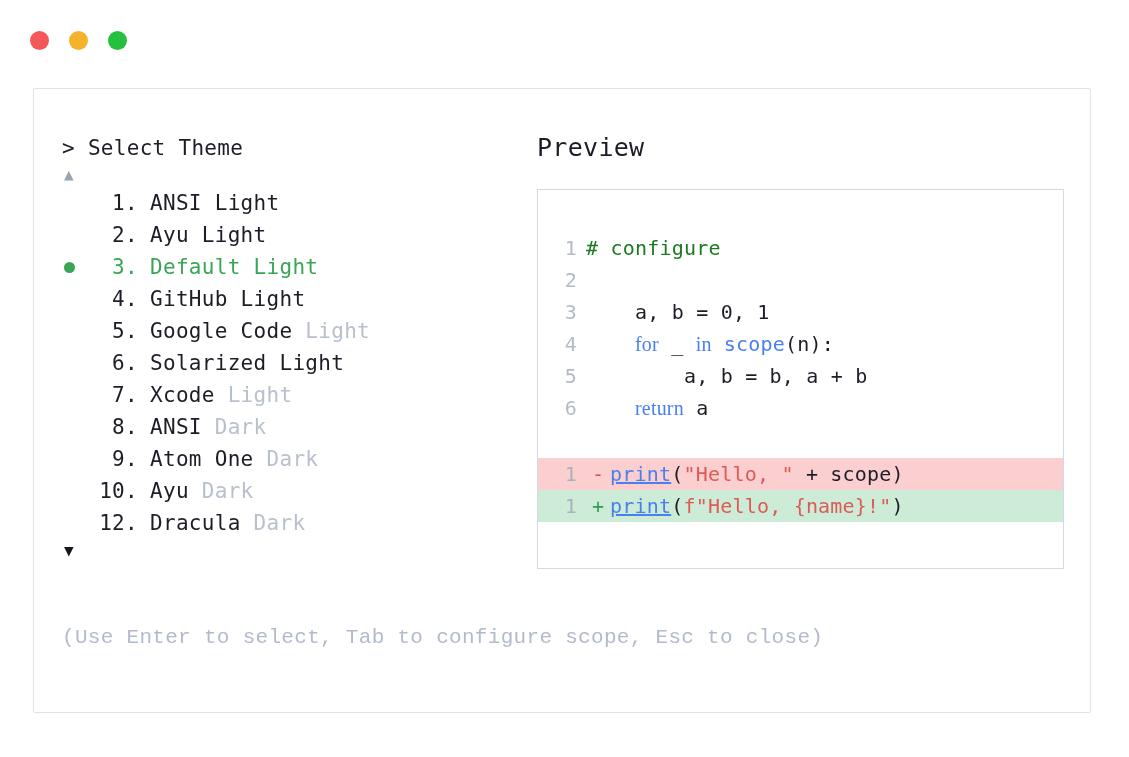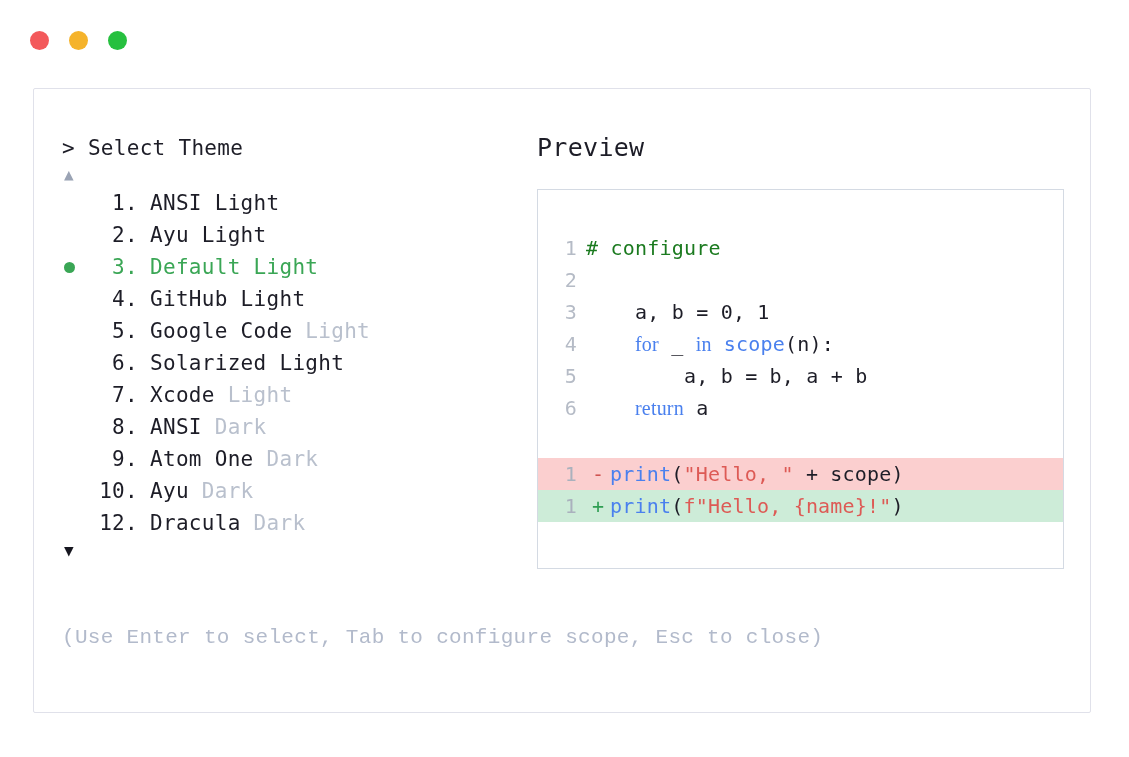--- a/index.html
+++ b/index.html
@@ -167,21 +167,21 @@
   }
   .code-body { color: #1d1d27; }
 
   .tok-comment  { color: #1b7a1f; }
   .tok-kw-def   { color: #2f5fd8; }
   .tok-kw       { color: #4a80ee; font-family: Liberation Serif, serif; }
   .tok-fn       { color: #dd5a55; }
   .tok-builtin  { color: #4a80ee; }
   .tok-plain    { color: #1d1d27; }
   .tok-str      { color: #dd5a55; }
-  .tok-print    { color: #4a80ee; }
+  .tok-print    { color: #4a80ee; text-decoration: underline; }
 
   .code-gap { height: 34px; }
 
   .diff-line { display: flex; align-items: baseline; font-size: 20px; line-height: 32px; height: 32px; white-space: pre; letter-spacing: 0.2px; }
   .diff-line.removed { background: #fbcfcf; }
   .diff-line.added   { background: #cdecd8; }
   .diff-line .gutter { color: #aab1bd; }
   .diff-mark { width: 24px; flex: 0 0 24px; text-align: center; }
   .diff-line.removed .diff-mark { color: #cf5350; }
   .diff-line.added   .diff-mark { color: #2f9e53; }

